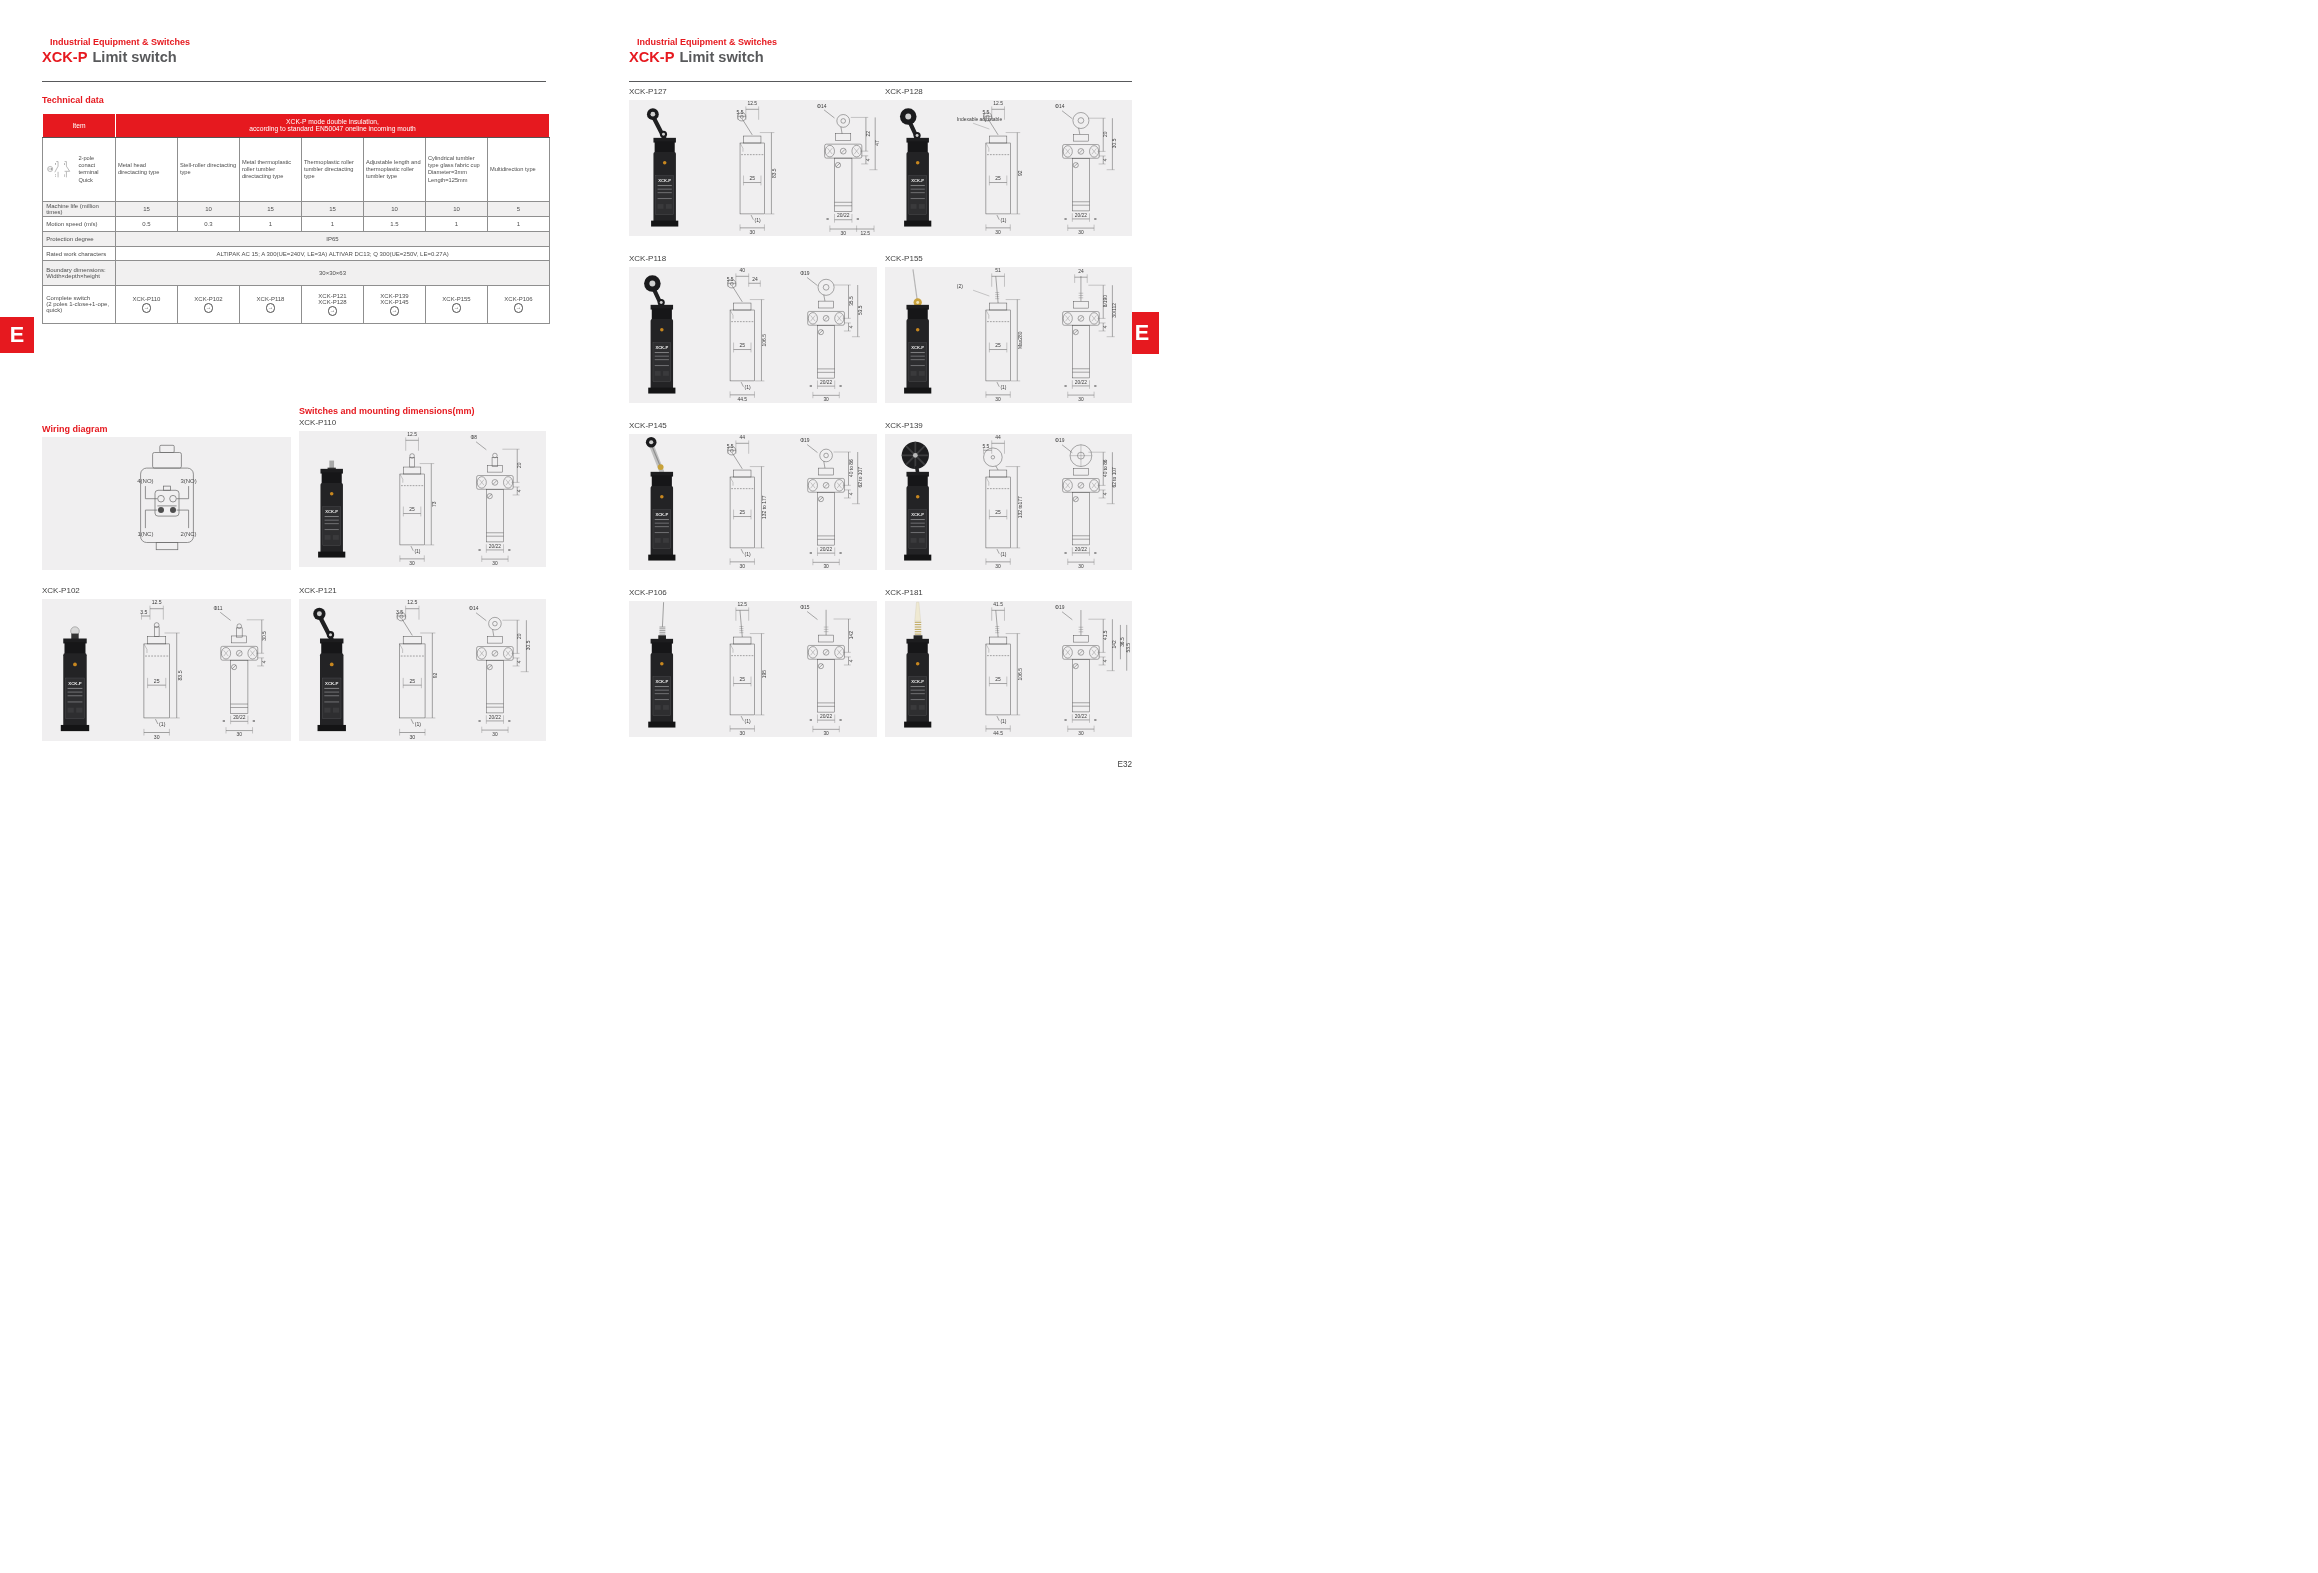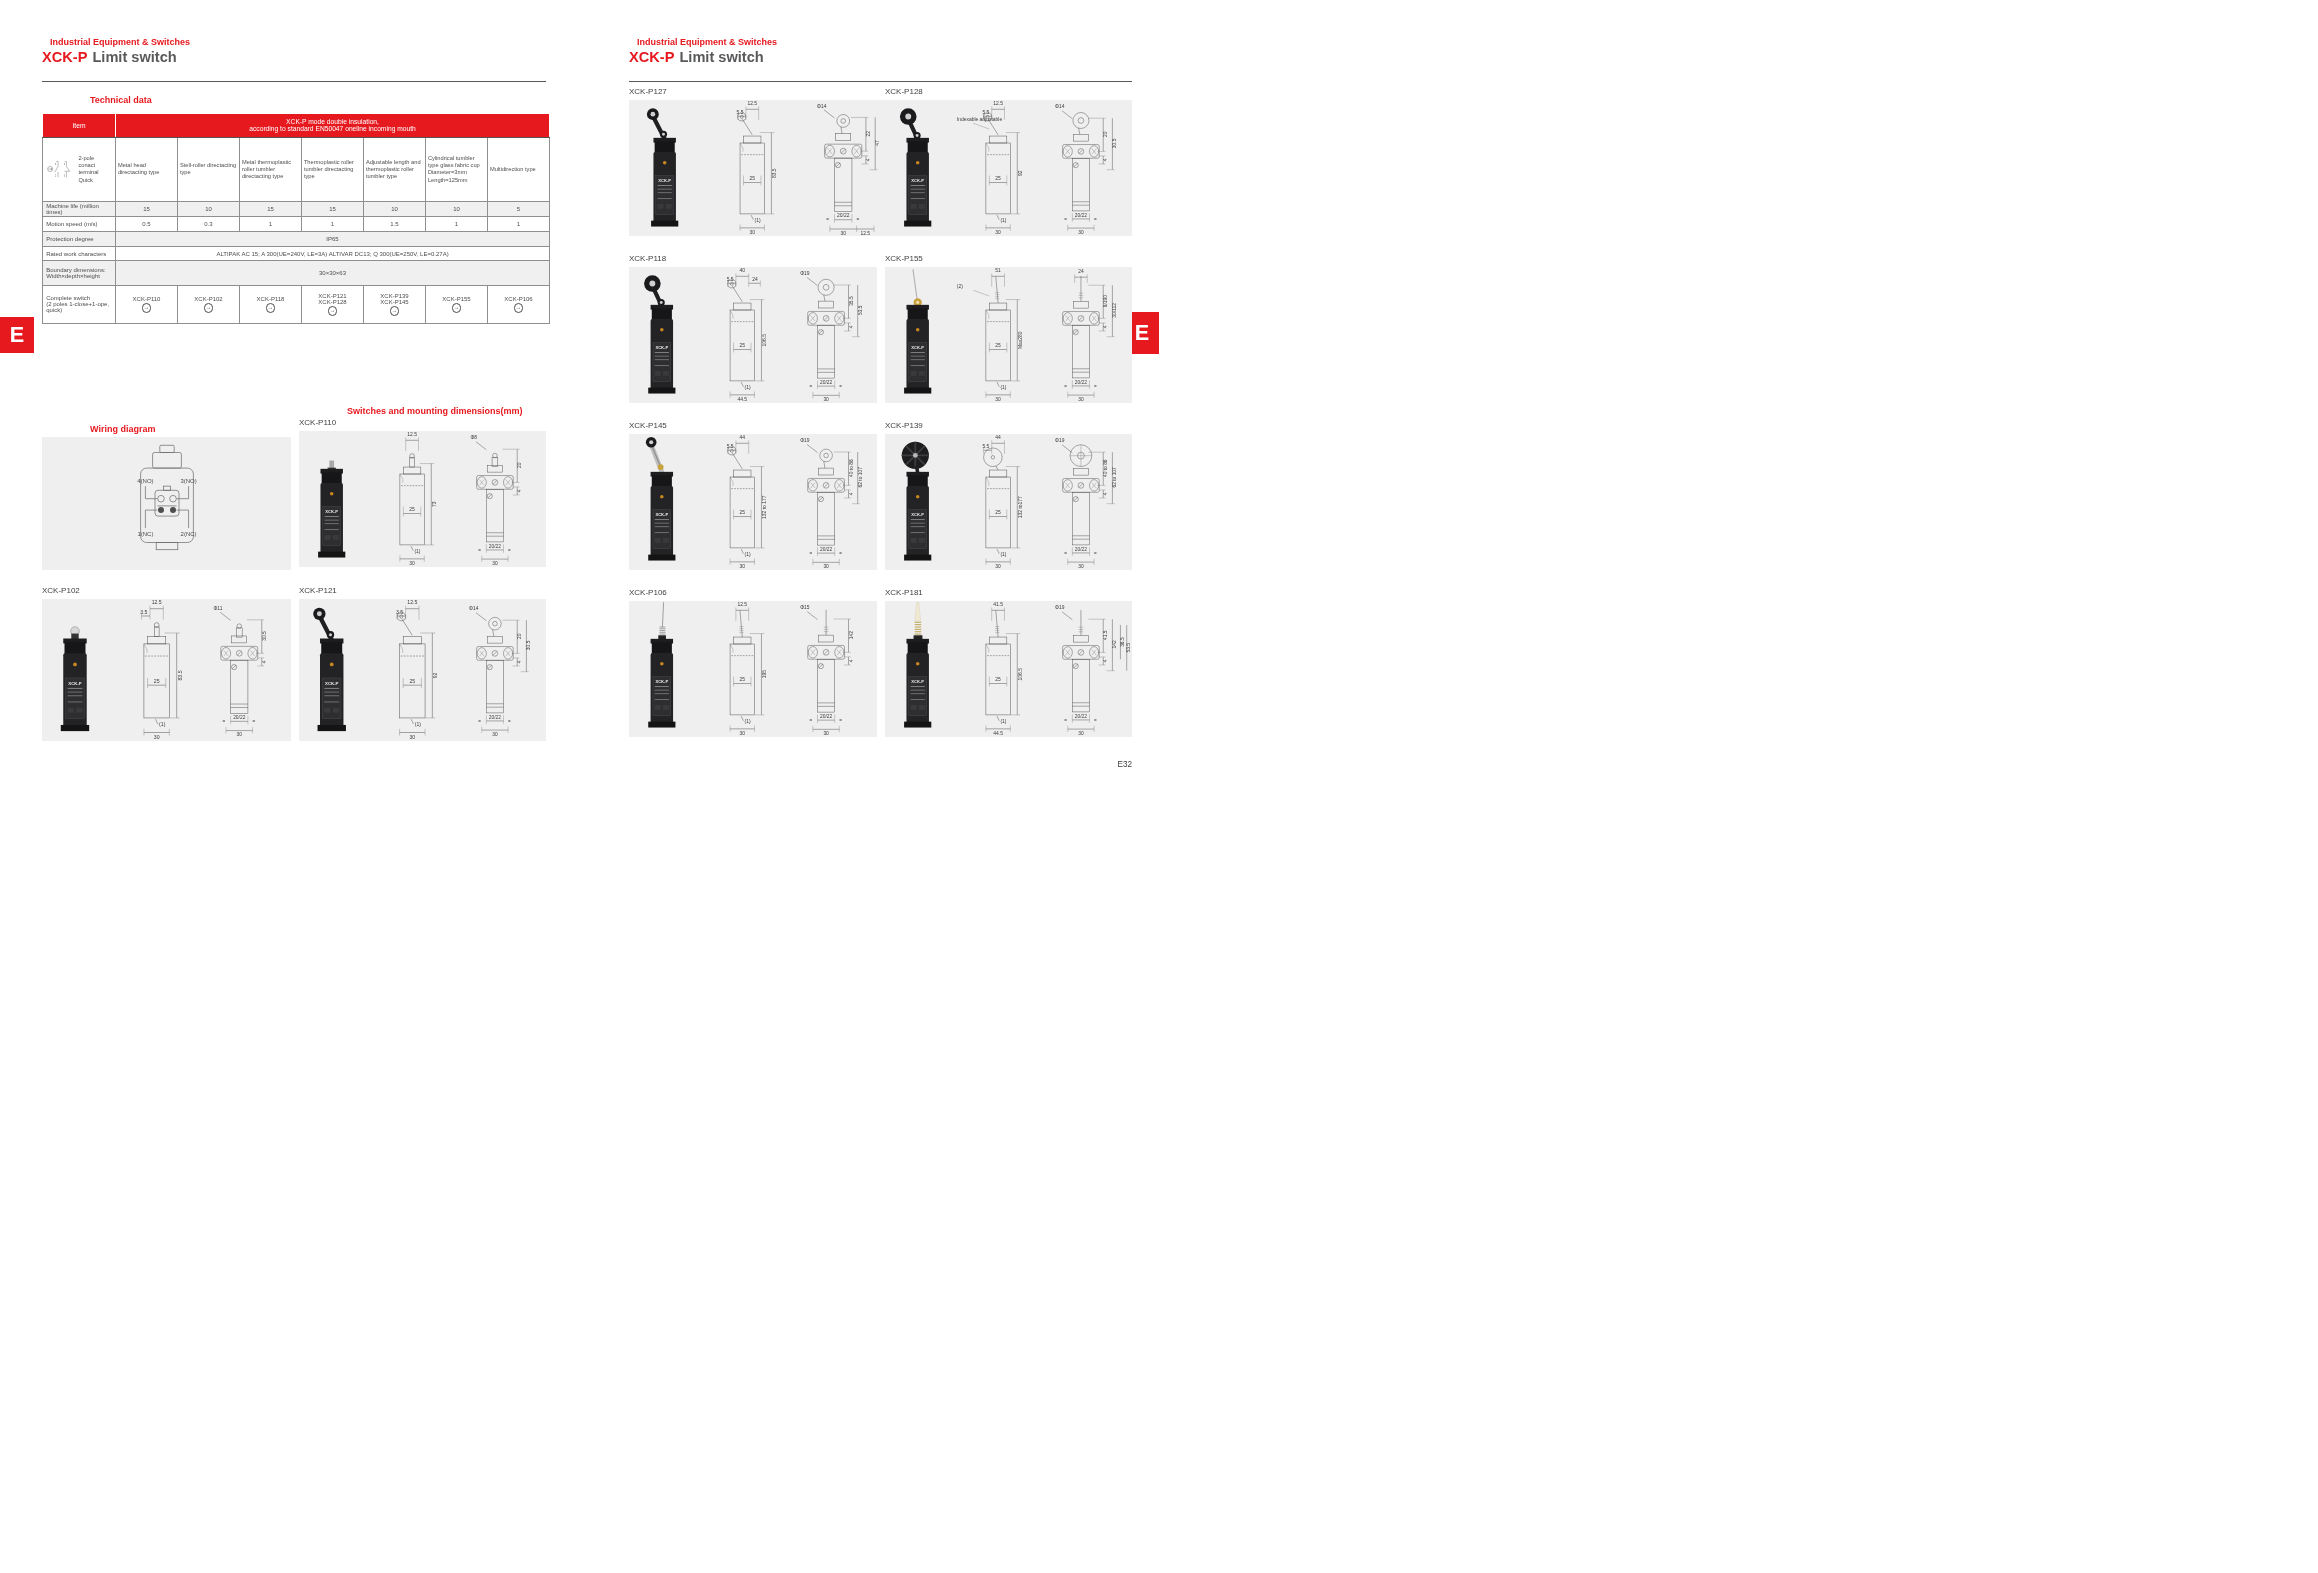--- a/index.html
+++ b/index.html
@@ -9,21 +9,21 @@
         justify-content:center;font-weight:bold;font-size:21.6px;}
   .etab-left{left:0;top:317px;width:34px;height:36px;}
   .etab-right{right:0;top:312px;width:34px;height:42px;}
   .page{position:absolute;top:0;bottom:0;}
   #page-left{left:42px;width:504px;}
   #page-right{left:629px;width:503px;}
   .eyebrow{position:absolute;left:8px;top:37px;font-size:9px;font-weight:bold;color:#e6191f;}
   .ptitle{position:absolute;left:0;top:49px;font-size:14.6px;font-weight:bold;color:#58595b;}
   .ptitle .red{color:#e6191f;margin-right:5px;}
   .hrule{position:absolute;left:0;top:81px;width:100%;height:1.3px;background:#58595b;}
-  .sec-heading{position:absolute;font-size:9px;font-weight:bold;color:#e6191f;margin-left:48px;}
+  .sec-heading{position:absolute;font-size:9px;font-weight:bold;color:#e6191f;}
   #tech-heading{left:0;top:95px;}
   #wiring-heading{left:0;top:424px;}
   #dims-heading{left:257px;top:406px;}
   
   #tdtable{position:absolute;left:0;top:113px;width:504px;border-collapse:collapse;
            table-layout:fixed;font-size:6px;color:#4d4d4d;border:0.6px solid #6b6b6b;
            border-bottom:1.9px solid #3a3a3a;}
   #tdtable td,#tdtable th{border:0.6px solid #8f8f8f;padding:0.6px 1.9px;vertical-align:middle;}
   #tdtable thead th{background:#e6191f;color:#fff;font-weight:normal;border-color:#fff;
            border-bottom-color:#555;height:21.6px;font-size:6.7px;}

